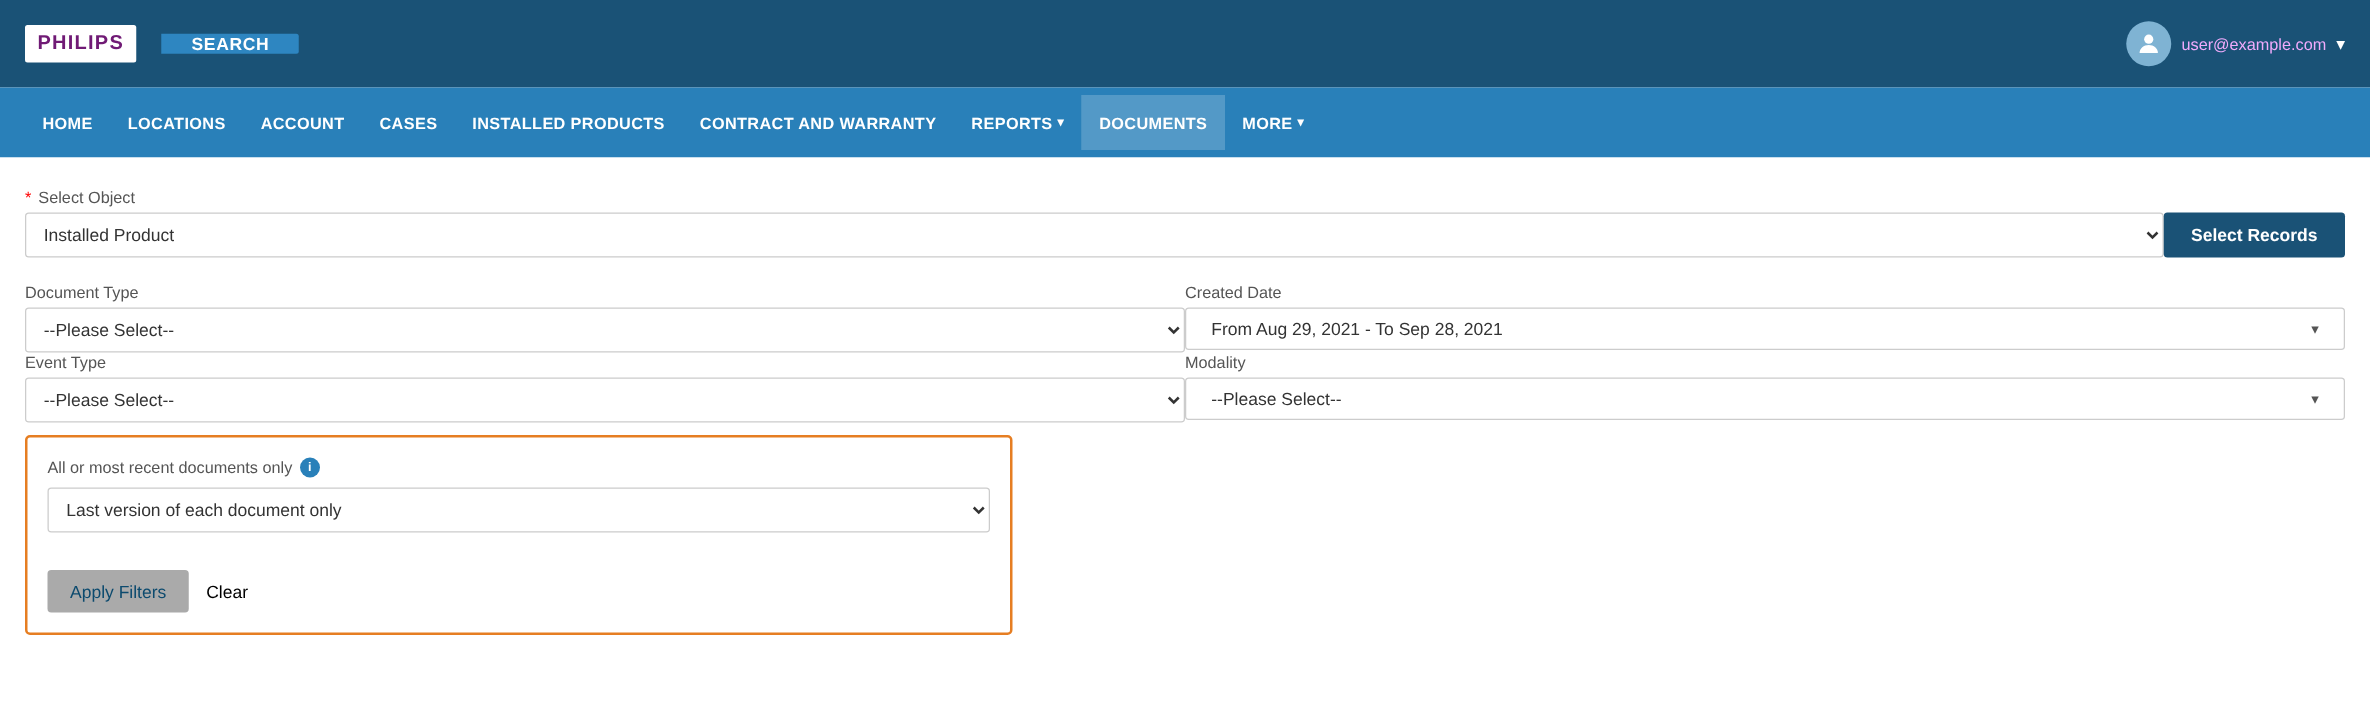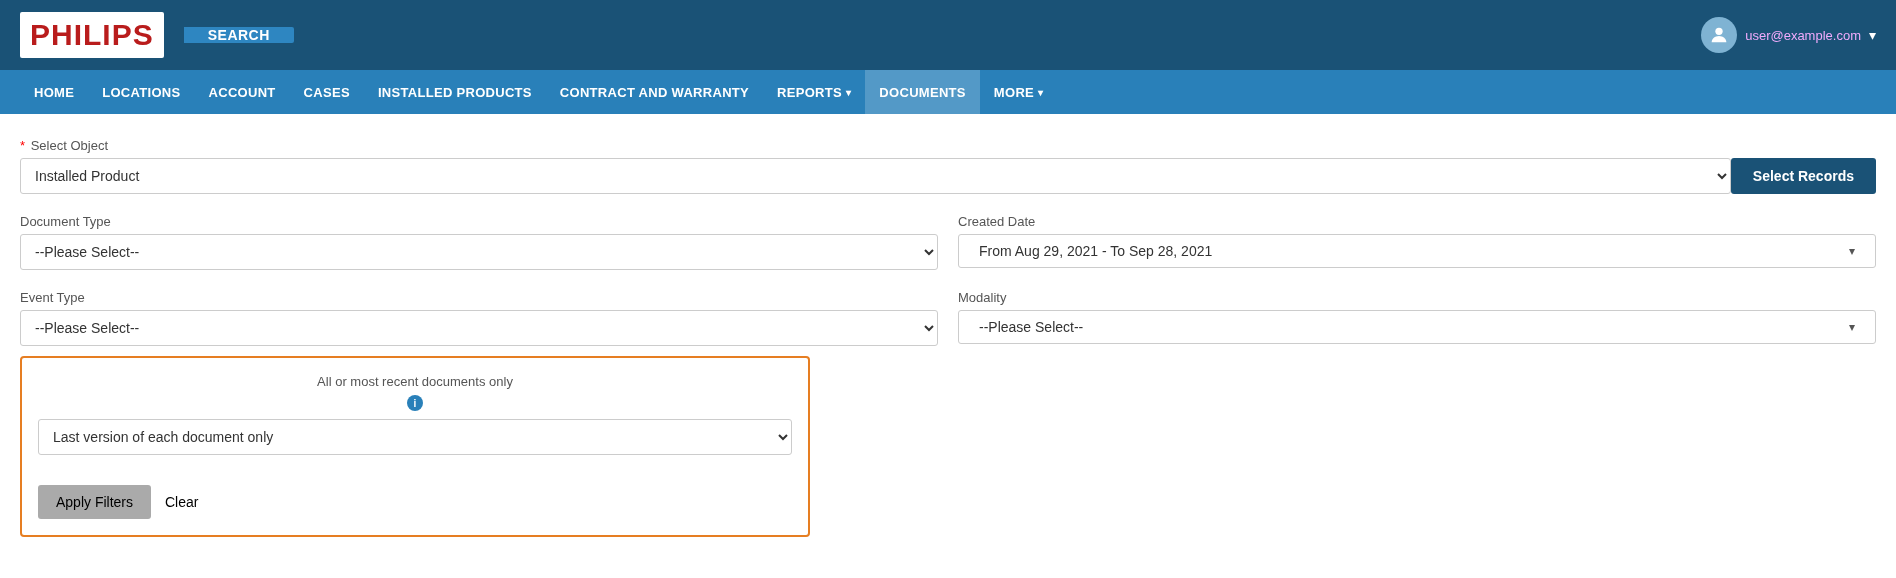--- a/index.html
+++ b/index.html
@@ -13,22 +13,22 @@
       padding: 0 20px;
       height: 70px;
       gap: 20px;
     }
     .logo-box {
       background: #fff;
       padding: 6px 10px;
       border-radius: 2px;
     }
     .logo-text {
-      color: #b91c1c;
-      font-size: 30px;
+      color: #701a75;
+      font-size: 16px;
       font-weight: bold;
       letter-spacing: 1px;
     }
     .search-bar {
       flex: 1;
       display: flex;
       max-width: 540px;
     }
     .search-input {
       flex: 1;
@@ -72,21 +72,21 @@
       color: #f0abfc;
       font-size: 13px;
     }
 
     
     .nav {
       background: #2980b9;
       display: flex;
       align-items: center;
       padding: 0 20px;
-      height: 44px;
+      height: 56px;
       gap: 0;
     }
     .nav-item {
       color: #fff;
       text-decoration: none;
       font-size: 13px;
       font-weight: bold;
       padding: 0 14px;
       height: 44px;
       display: flex;
@@ -163,43 +163,41 @@
     
     .orange-box {
       border: 2px solid #e67e22;
       border-radius: 4px;
       padding: 16px;
       margin-top: 10px;
       max-width: 790px;
     }
     .info-label {
       display: flex;
-      align-items: center;
       gap: 6px;
       font-size: 13px;
       color: #555;
       margin-bottom: 8px;
-      flex-direction: column;
     }
     .info-icon {
       width: 16px;
       height: 16px;
       border-radius: 50%;
       background: #2980b9;
       color: #fff;
       font-size: 10px;
       display: flex;
       align-items: center;
       justify-content: center;
       font-weight: bold;
     }
 
     .apply-btn {
       background: #aaa;
-      color: #000000;
+      color: #0c4a6e;
       border: none;
       padding: 9px 18px;
       border-radius: 3px;
       cursor: pointer;
       font-size: 14px;
       margin-top: 14px;
       margin-right: 10px;
     }
     .clear-link {
       color: #000000;
@@ -219,21 +217,20 @@
     .top-row .col-right {
       flex: 0 0 auto;
       display: flex;
       align-items: flex-end;
       padding-bottom: 0;
     }
 
     .filters-grid {
       display: grid;
       grid-template-columns: 1fr 1fr;
-      gap: 20px;
       margin-bottom: 0;
     }
   </style>
 </head>
 <body>
 
 <header>
   <div class="header">
     <div class="logo-box">
       <span class="logo-text">PHILIPS</span>

